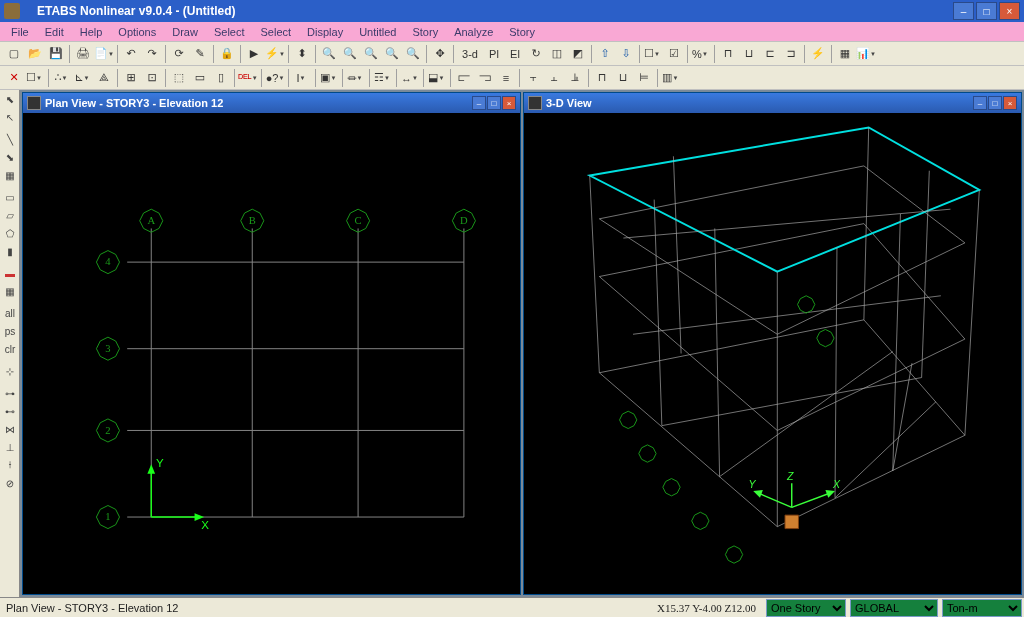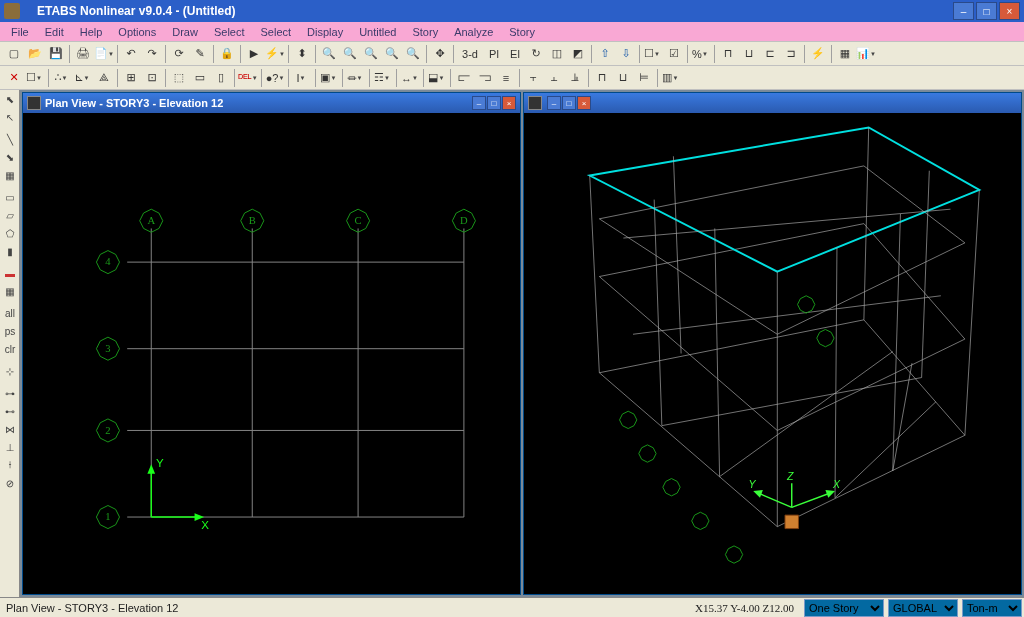--- a/index.html
+++ b/index.html
@@ -106,21 +106,21 @@
   height: 20px;
   background: #ece9d8;
   border-top: 1px solid #888;
   display: flex;
   align-items: center;
   font-size: 11px;
 }
 .status-left { flex: 1; padding: 0 6px; color: #222; }
 .status-coords { padding: 0 8px; color: #222; font-family: Liberation Serif, serif; }
 .status-drop {
-  height: 18px; font-size: 11px; background: #0369a1; border: 1px solid #7a9ac8;
+  height: 18px; font-size: 11px; background: #15803d; border: 1px solid #7a9ac8;
   margin: 0 2px;
 }
 
 .plan-svg, .v3d-svg { width: 100%; height: 100%; }
 .grid-line { stroke: #888; stroke-width: 1; }
 .bubble { fill: none; stroke: #1a9a1a; stroke-width: 1; }
 .bubble-text { fill: #1a9a1a; font-size: 11px; text-anchor: middle; dominant-baseline: middle; font-family: Tahoma; }
 .axis-line { stroke: #1aff1a; stroke-width: 1.5; }
 .axis-text { fill: #1aff1a; font-size: 12px; }
 .wire { stroke: #aaa; stroke-width: 0.7; fill: none; }
@@ -339,20 +339,21 @@
           <line class="axis-line" x1="120" y1="420" x2="170" y2="420"></line>
           <polygon fill="#1aff1a" points="175,420 165,416 165,424"></polygon>
           <text class="axis-text" x="172" y="432">X</text>
         </svg>
       </div>
     </div>
 
     <div class="pane">
       <div class="pane-title">
         <div class="picon"></div>
+        <div class="ptxt">3-D View</div>
         <div class="pbtn">–</div>
         <div class="pbtn">□</div>
         <div class="pbtn close">×</div>
       </div>
       <div class="viewport">
         <svg class="v3d-svg" viewBox="0 0 490 500">
 
           <polygon class="wire" points="250,430 445,335 340,215 65,270"></polygon>
 
           <polygon class="wire" points="250,330 445,235 340,115 65,170"></polygon>
@@ -402,19 +403,19 @@
     </div>
   </div>
 </div>
 
 <div class="statusbar">
   <div class="status-left">Plan View - STORY3 - Elevation 12</div>
   <div class="status-coords">X15.37 Y-4.00 Z12.00</div>
   <select class="status-drop" style="width:80px">
     <option>One Story</option>
   </select>
-  <select class="status-drop" style="width:70px">
+  <select class="status-drop" style="width:88px">
     <option>GLOBAL</option>
   </select>
-  <select class="status-drop" style="width:60px">
+  <select class="status-drop" style="width:80px">
     <option>Ton-m</option>
   </select>
 </div>
 
 </body></html>

